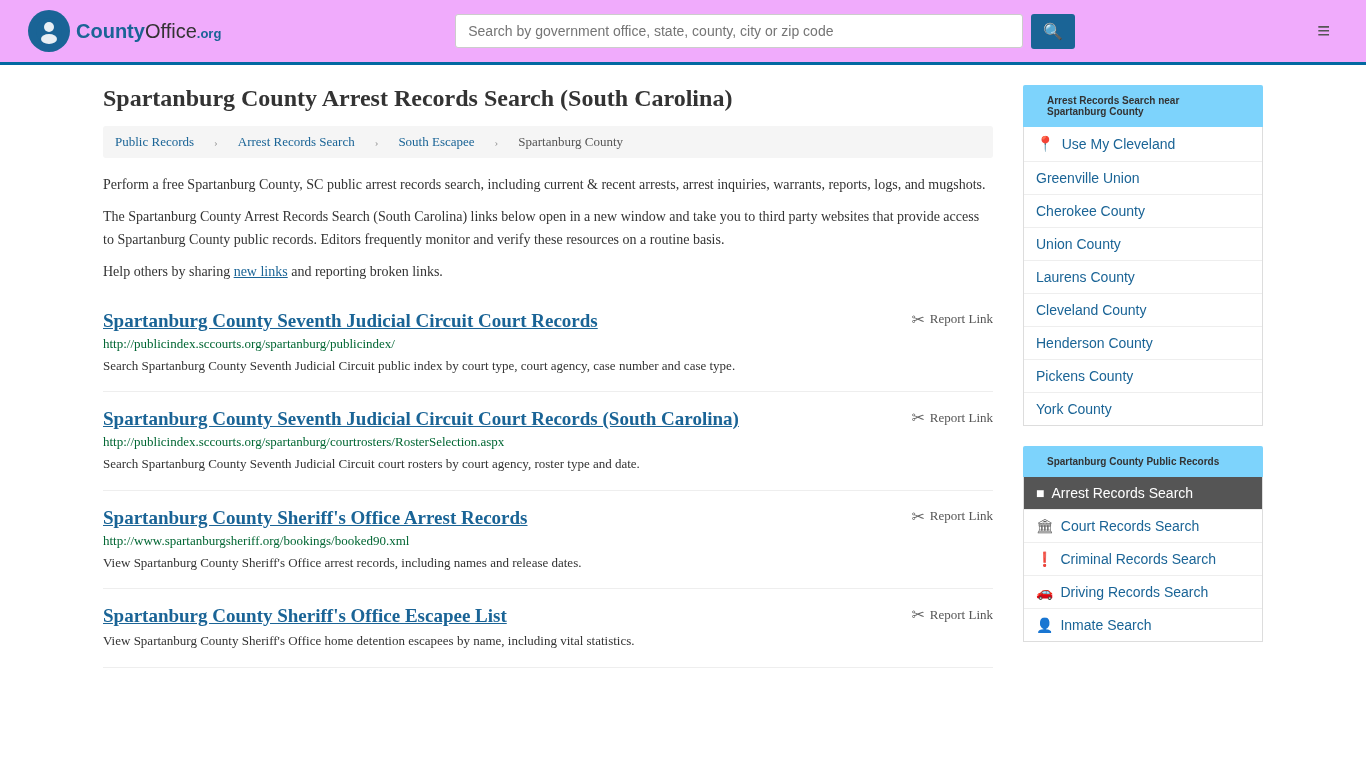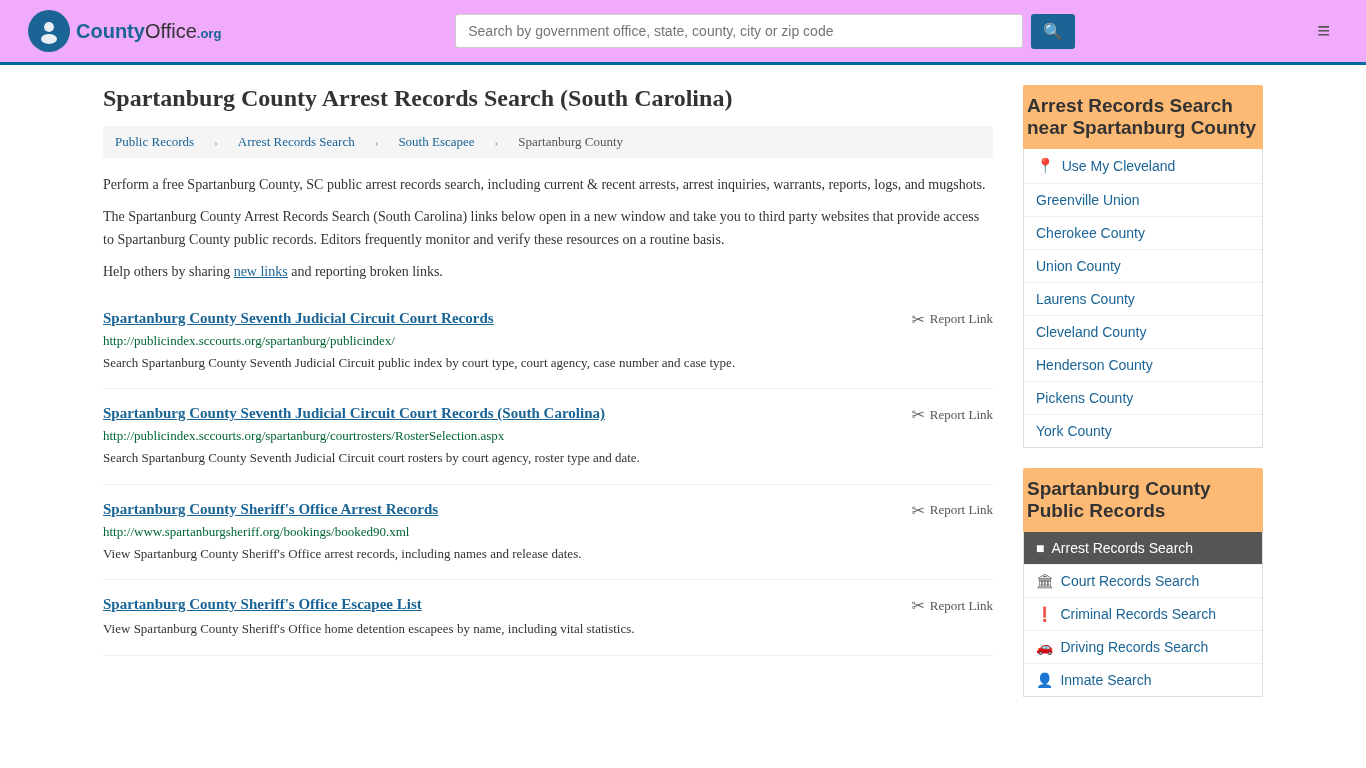--- a/index.html
+++ b/index.html
@@ -142,21 +142,21 @@
       border-bottom: 1px solid #eee;
       padding: 16px 0;
     }
     .result-header {
       display: flex;
       justify-content: space-between;
       align-items: flex-start;
       margin-bottom: 4px;
     }
     .result-title {
-      font-size: 15px;
+      font-size: 19px;
       font-weight: bold;
       color: #1a6496;
       text-decoration: underline;
       cursor: pointer;
     }
     .report-link {
       display: flex;
       align-items: center;
       gap: 5px;
       color: #555;
@@ -184,23 +184,23 @@
     .sidebar {
       width: 240px;
       flex-shrink: 0;
     }
 
     .sidebar-section {
       margin-bottom: 20px;
     }
 
     .sidebar-title {
-      background: #fdba74;
-      padding: 10px 4px;
-      font-size: 19px;
+      background: #7dd3fc;
+      padding: 10px 24px;
+      font-size: 10px;
       font-weight: bold;
       color: #333;
       margin-bottom: 0;
       border-radius: 2px 2px 0 0;
     }
 
     .sidebar-list {
       border: 1px solid #ddd;
       border-top: none;
     }

